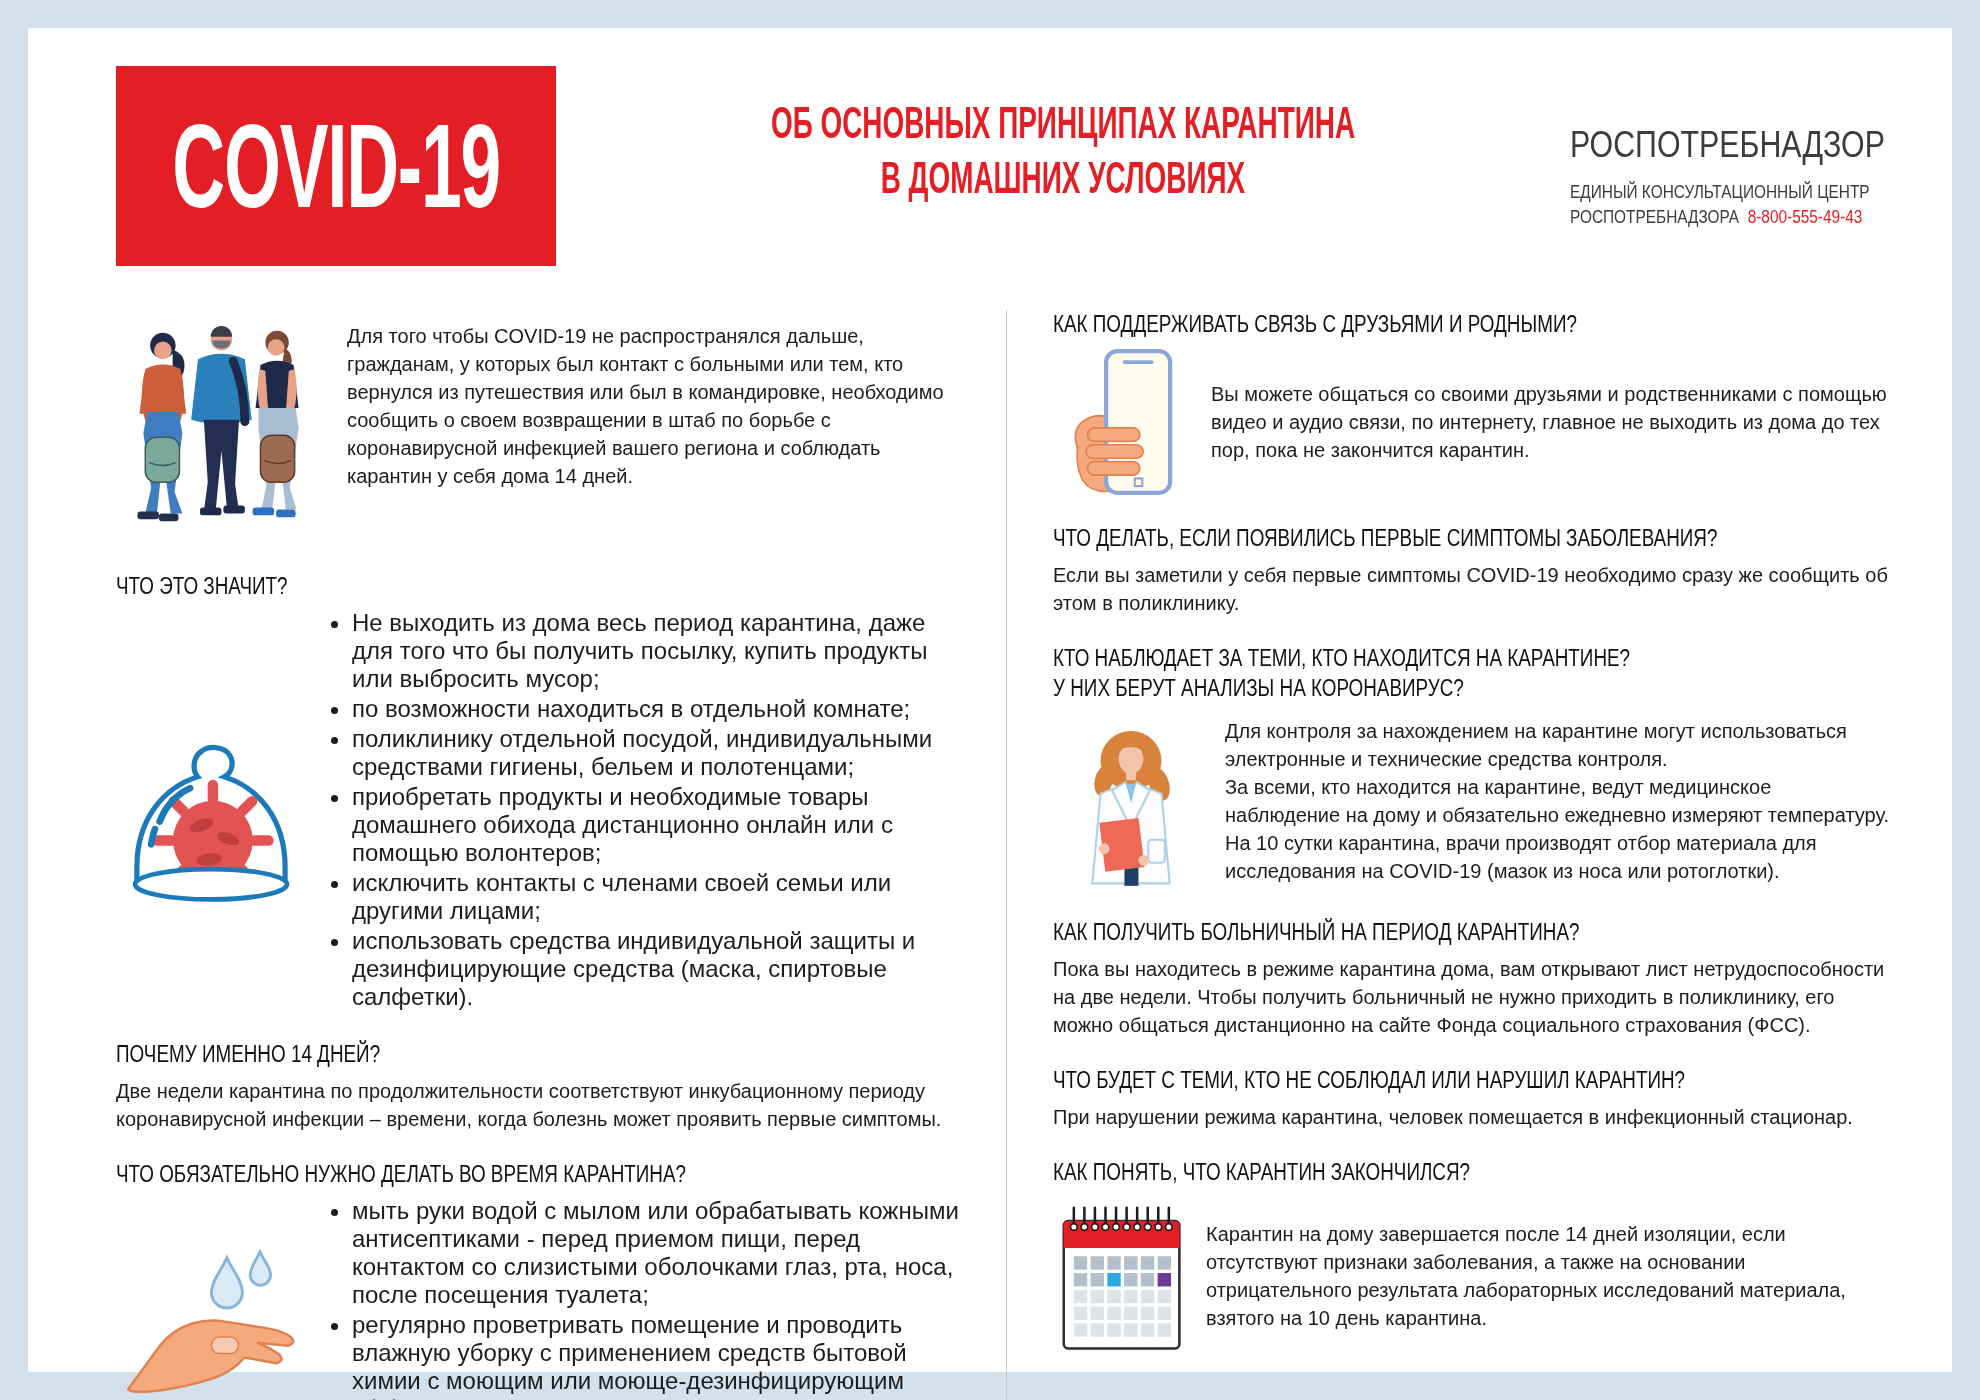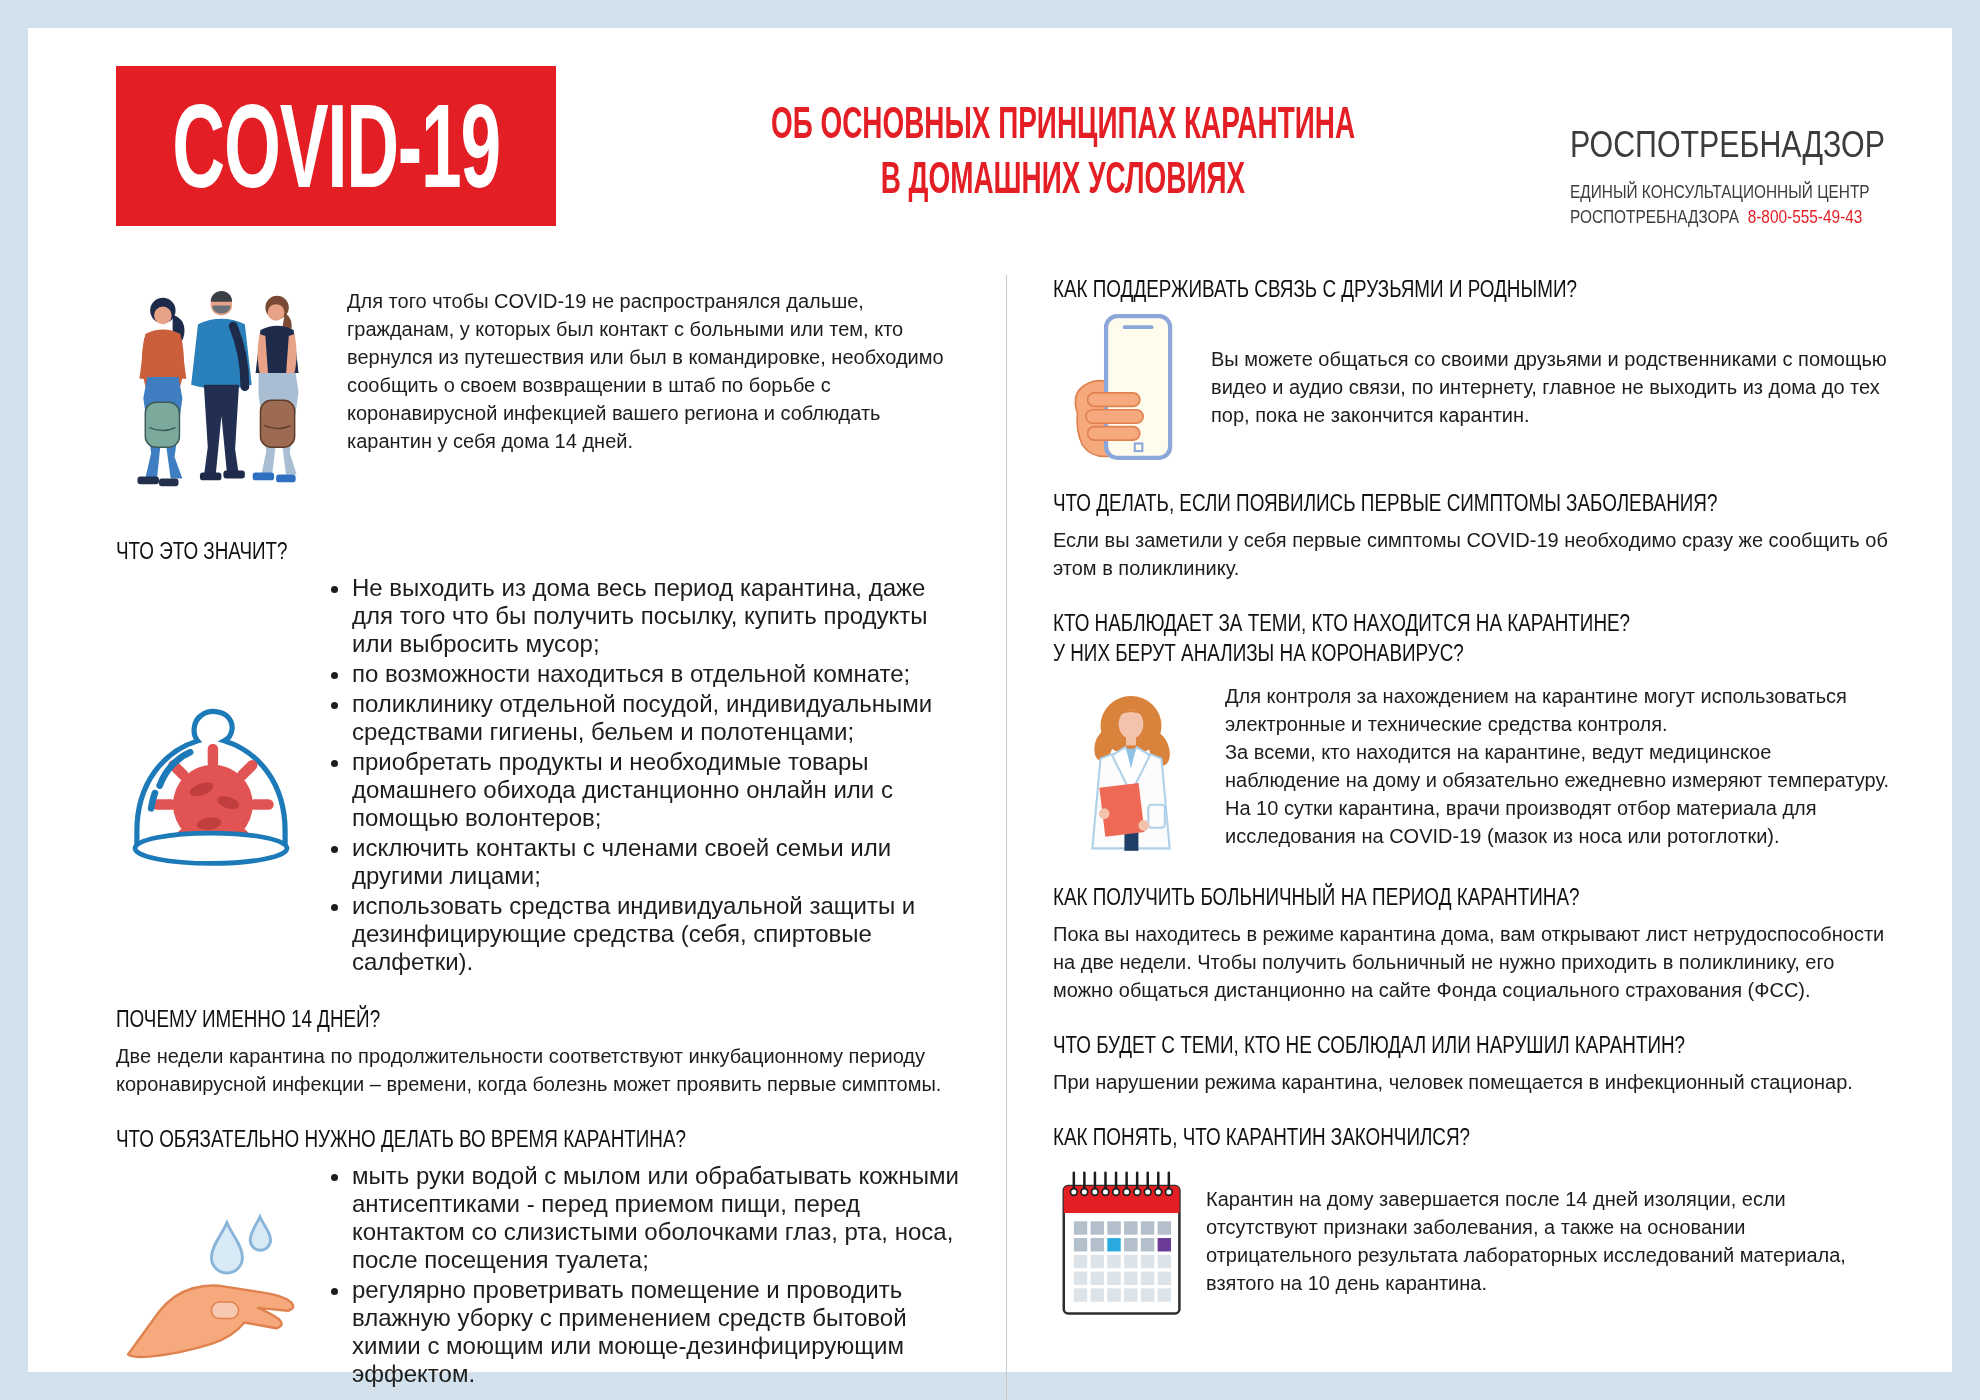--- a/index.html
+++ b/index.html
@@ -10,21 +10,21 @@
     color:#1d1d1b;
     overflow:hidden;
   }
   .page {
     position:absolute; left:28px; top:28px; right:28px; bottom:28px;
     background:#ffffff;
   }
   
   .header { display:flex; align-items:flex-start; padding:38px 62px 0 88px; gap:36px; }
   .covid-badge {
-    width:440px; height:160px; background:#e31e24; flex:0 0 auto;
+    width:440px; height:200px; background:#e31e24; flex:0 0 auto;
     display:flex; align-items:center; justify-content:center;
   }
   .covid-badge span {
     color:#ffffff; font-weight:bold; font-size:118px; letter-spacing:-2px;
     display:inline-block; transform:scaleX(.62); transform-origin:50% 50%;
     white-space:nowrap;
   }
   .main-title { flex:1 1 auto; text-align:center; padding-top:30px; }
   .main-title .tline {
     display:block; color:#e31e24; font-weight:bold; font-size:45px; line-height:1.22;
@@ -152,21 +152,21 @@
               <path d="M37 126 C38 120 39 115 41 110" fill="none" stroke="#1d7ab8" stroke-width="7" stroke-linecap="round"></path>
               <ellipse cx="100" cy="168" rx="80" ry="16" fill="#ffffff" stroke="#1d7ab8" stroke-width="5"></ellipse>
             </svg>
           </div>
           <ul class="bullets">
               <li>Не выходить из дома весь период карантина, даже для того что бы получить посылку, купить продукты или выбросить мусор;</li>
               <li>по возможности находиться в отдельной комнате;</li>
               <li>поликлинику отдельной посудой, индивидуальными средствами гигиены, бельем и полотенцами;</li>
               <li>приобретать продукты и необходимые товары домашнего обихода дистанционно онлайн или с помощью волонтеров;</li>
               <li>исключить контакты с членами своей семьи или другими лицами;</li>
-              <li>использовать средства индивидуальной защиты и дезинфицирующие средства (себя, спиртовые салфетки).</li>
+              <li>использовать средства индивидуальной защиты и дезинфицирующие средства (маска, спиртовые салфетки).</li>
             </ul>
         </div>
       </div>
 
       <div>
         <div class="heading"><span>ПОЧЕМУ ИМЕННО 14 ДНЕЙ?</span></div>
         <p class="para">Две недели карантина по продолжительности соответствуют инкубационному периоду коронавирусной инфекции – времени, когда болезнь может проявить первые симптомы.</p>
       </div>
 
       <div>

